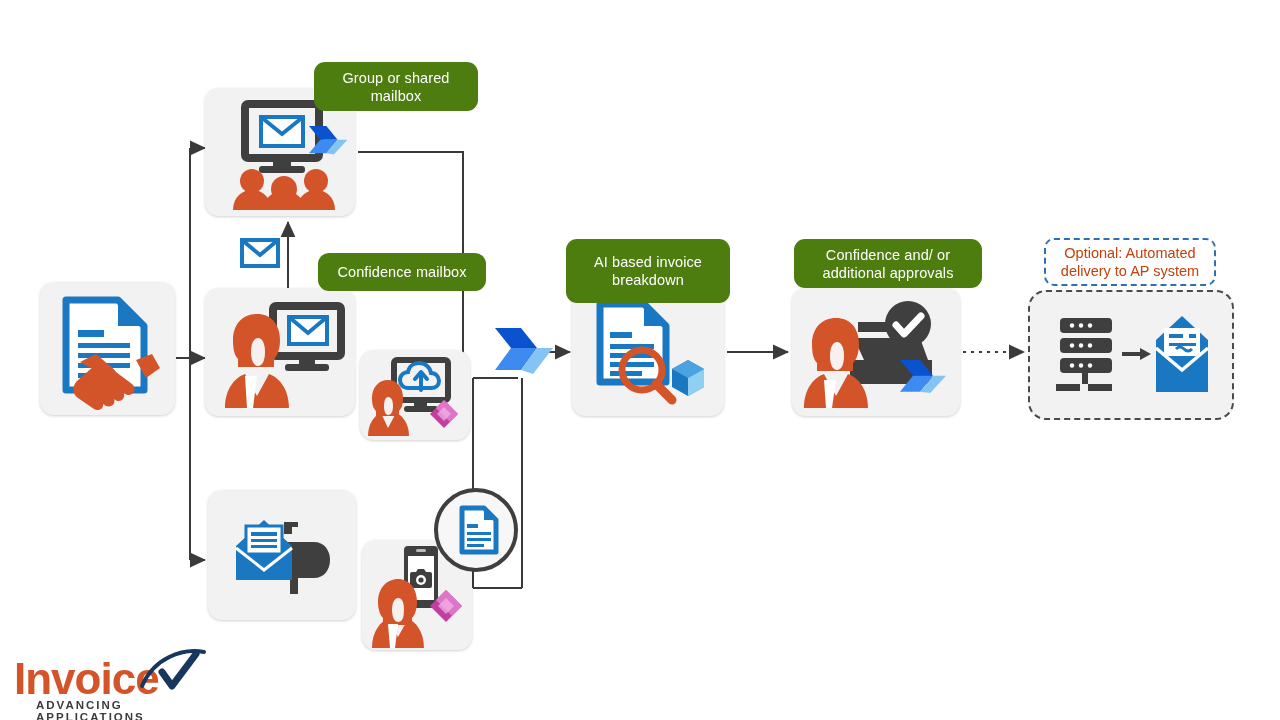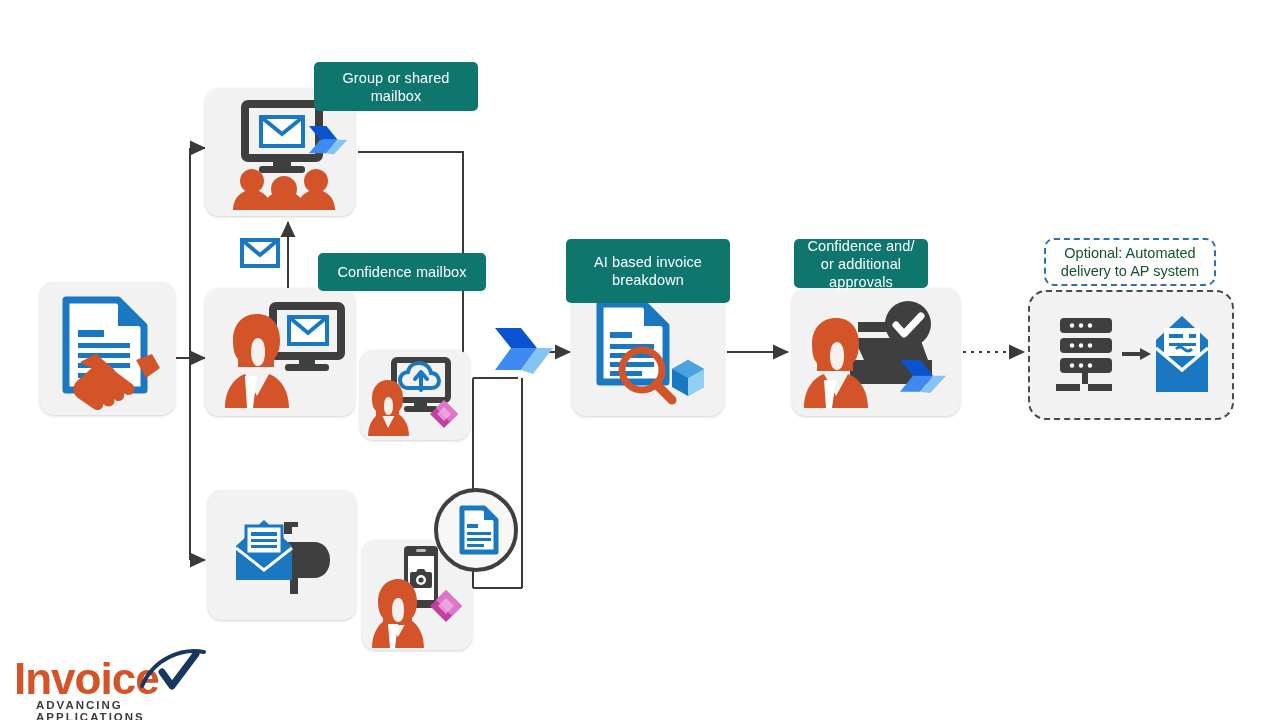--- a/index.html
+++ b/index.html
@@ -14,35 +14,35 @@
   .abs{position:absolute;}
 
   
   .card{
     position:absolute;background:#f2f2f2;border-radius:14px;
     box-shadow:0 1px 3px rgba(0,0,0,.18);
   }
 
   
   .label{
-    position:absolute;background:#0f766e;color:#ffffff;border-radius:5px;
+    position:absolute;background:#4d7c0f;color:#ffffff;border-radius:11px;
     font-size:14.5px;line-height:18px;text-align:center;
     display:flex;align-items:center;justify-content:center;
     padding:6px 12px;box-sizing:border-box;letter-spacing:.1px;
     z-index:40;
   }
 
   
   .dashed-box{
     position:absolute;border:2px dashed #4a4a4a;border-radius:18px;
     background:#f2f2f2;box-sizing:border-box;
   }
   .opt-label{
     position:absolute;background:#ffffff;border:2px dashed #2f6fb5;border-radius:10px;
-    color:#14532d;font-size:14.5px;line-height:18px;text-align:center;
+    color:#c2410c;font-size:14.5px;line-height:18px;text-align:center;
     display:flex;align-items:center;justify-content:center;padding:5px 10px;
     box-sizing:border-box;z-index:45;
   }
 
   
   #logo{position:absolute;left:14px;top:658px;width:200px;height:58px;}
   .logo-word{
     font-family:"Liberation Sans","DejaVu Sans",sans-serif;
     font-weight:bold;font-size:44px;color:#d4542a;letter-spacing:-1px;
     position:absolute;left:0;top:-4px;
@@ -352,21 +352,21 @@
 
   <div class="label" style="left:318px;top:253px;width:168px;height:38px;">
     <span>Confidence mailbox</span>
   </div>
 
 
   <div class="label" style="left:566px;top:239px;width:164px;height:64px;">
     <span>AI based invoice breakdown</span>
   </div>
 
-  <div class="label" style="left:794px;top:239px;width:134px;height:49px;">
+  <div class="label" style="left:794px;top:239px;width:188px;height:49px;">
     <span>Confidence and/ or additional approvals</span>
   </div>
 
   <div class="opt-label" style="left:1044px;top:238px;width:172px;height:48px;">
     <span>Optional: Automated delivery to AP system</span>
   </div>
 
   <div id="logo">
     <div class="logo-word">Invoice</div>
     <svg class="abs" style="left:124px;top:-8px;" width="72" height="46" viewBox="0 0 72 46">

